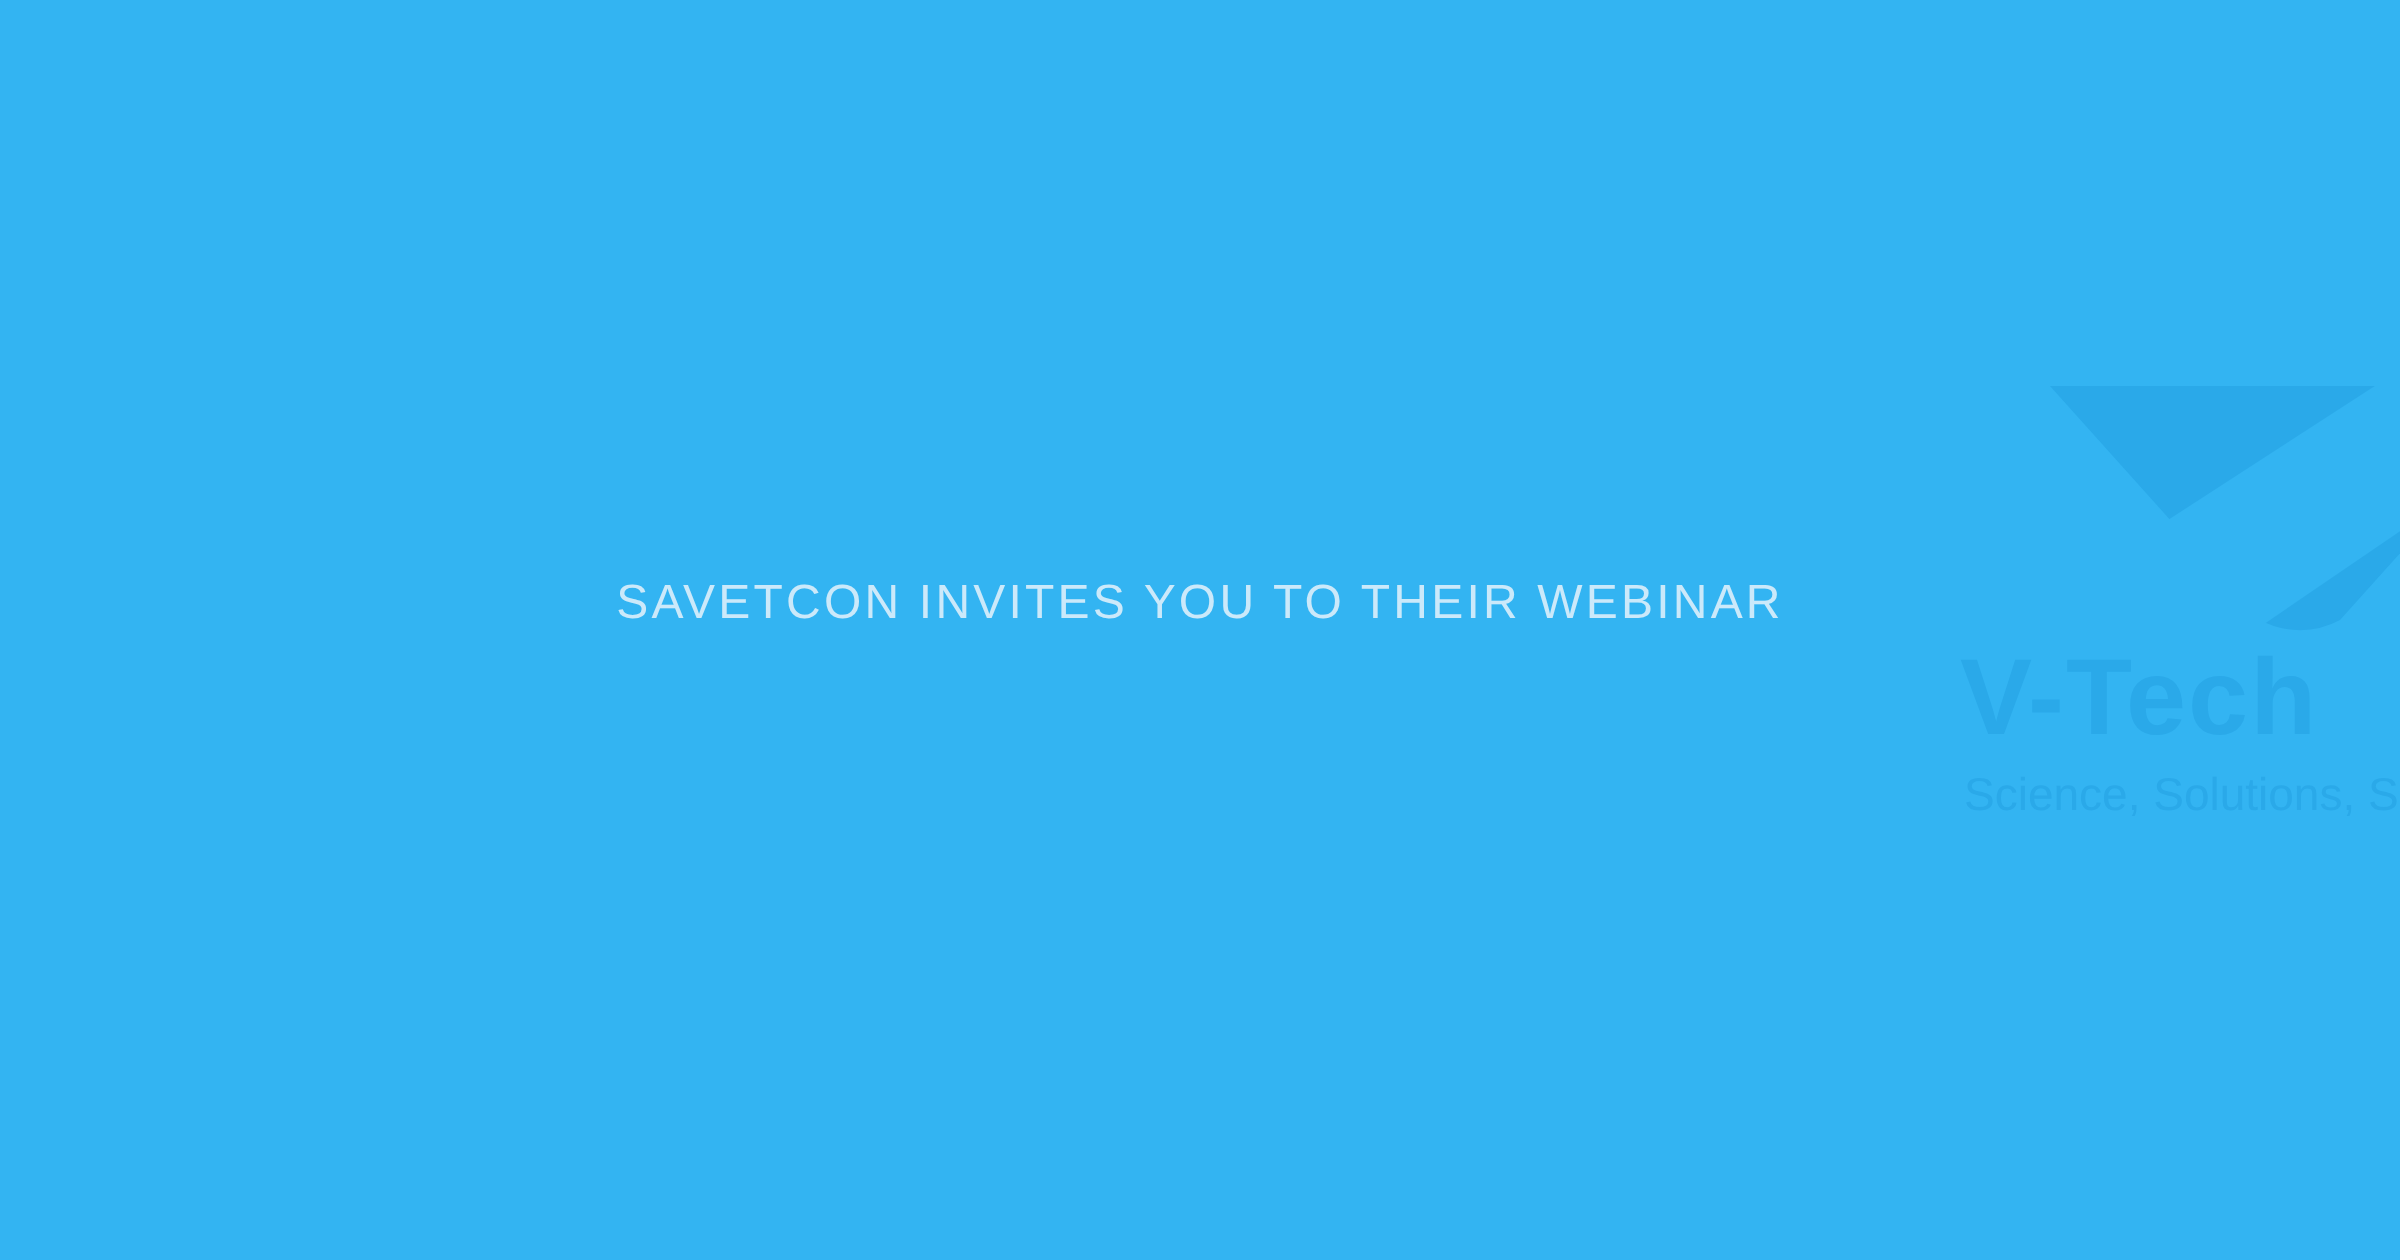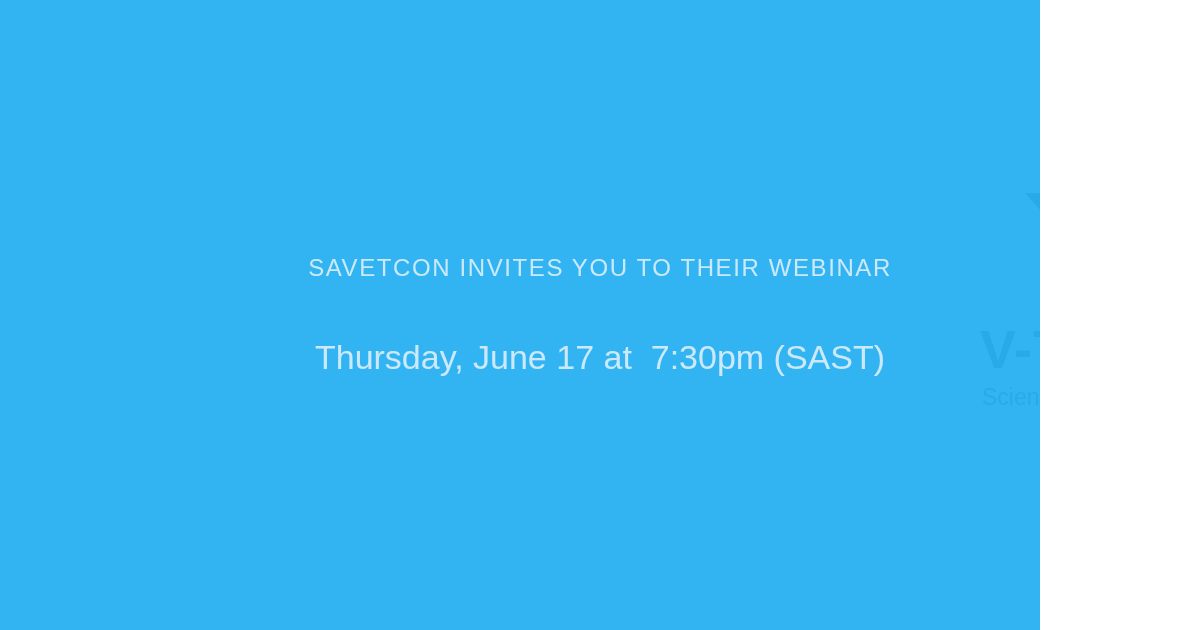--- a/index.html
+++ b/index.html
@@ -9,21 +9,21 @@
   }
   body {
     width: 1200px;
     height: 630px;
     overflow: hidden;
     font-family: "Liberation Sans", sans-serif;
   }
 
   .banner {
     position: relative;
-    width: 1040px;
+    width: 1200px;
     height: 630px;
     background: #33b4f2;
     overflow: hidden;
   }
 
   
   .watermark {
     position: absolute;
     left: 980px;
     top: 160px;
@@ -123,17 +123,16 @@
     </svg>
     <div class="watermark-wordmark">V-Tech</div>
     <div class="watermark-tagline">Science, Solutions, S</div>
   </div>
 
   <div class="content">
 
     <div class="eyebrow">SAVETCON INVITES YOU TO THEIR WEBINAR</div>
 
 
-    <div class="datetime">Thursday, June 17 at  7:30pm (SAST)</div>
 
   </div>
 
 </div>
 
 </body></html>

